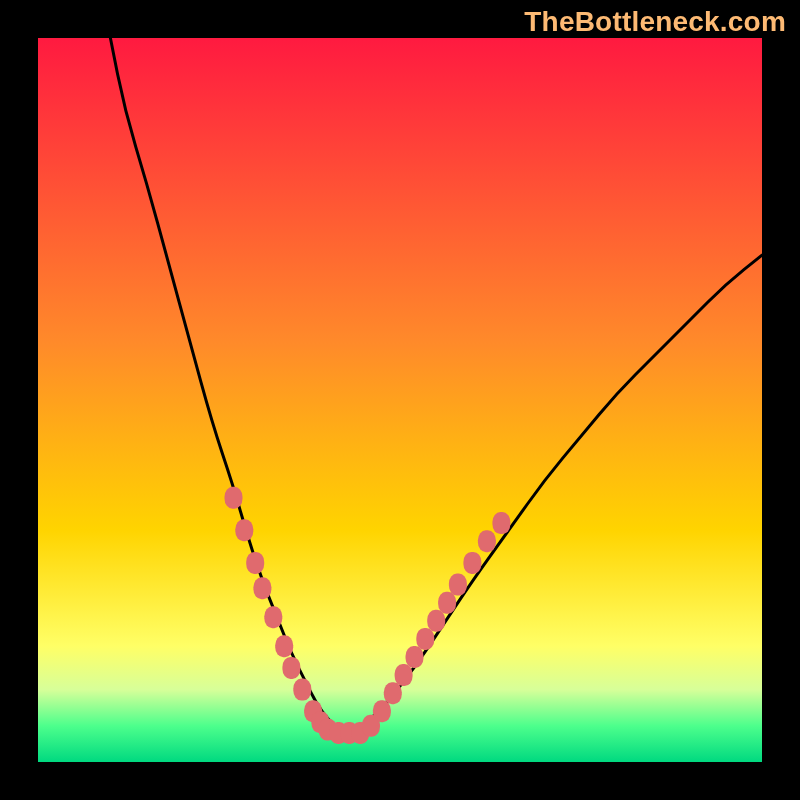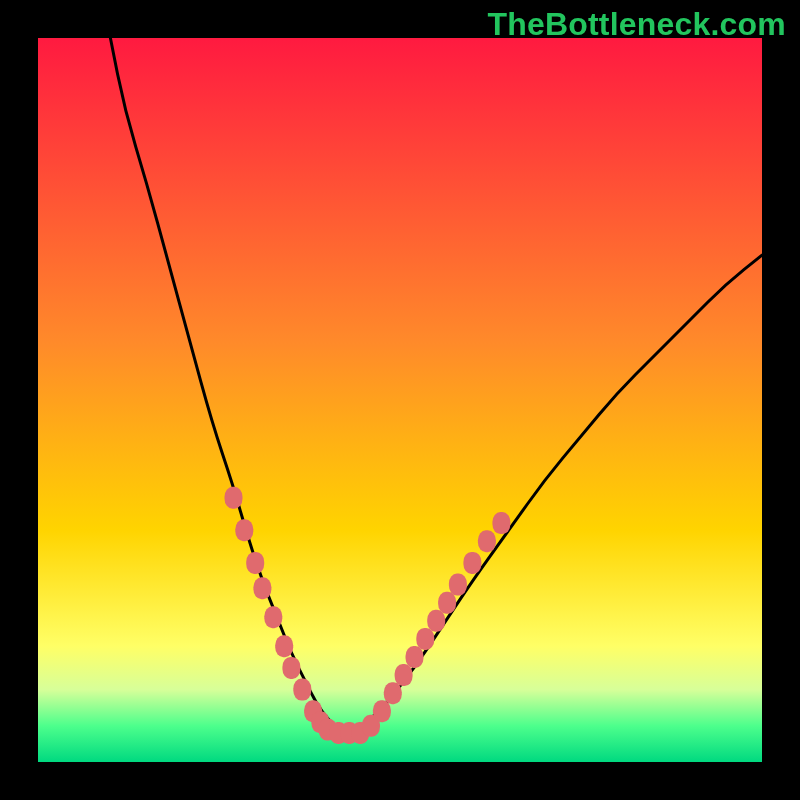--- a/index.html
+++ b/index.html
@@ -13,22 +13,22 @@
   .frame {
     position: relative;
     width: 800px;
     height: 800px;
     background: #000;
   }
   .watermark {
     position: absolute;
     top: 6px;
     right: 14px;
-    color: #22c55e;
-    font-size: 32px;
+    color: #fdba74;
+    font-size: 28px;
     font-weight: 600;
     letter-spacing: 0.2px;
     z-index: 10;
   }
   svg {
     display: block;
   }
 </style>
 </head>
 <body>

